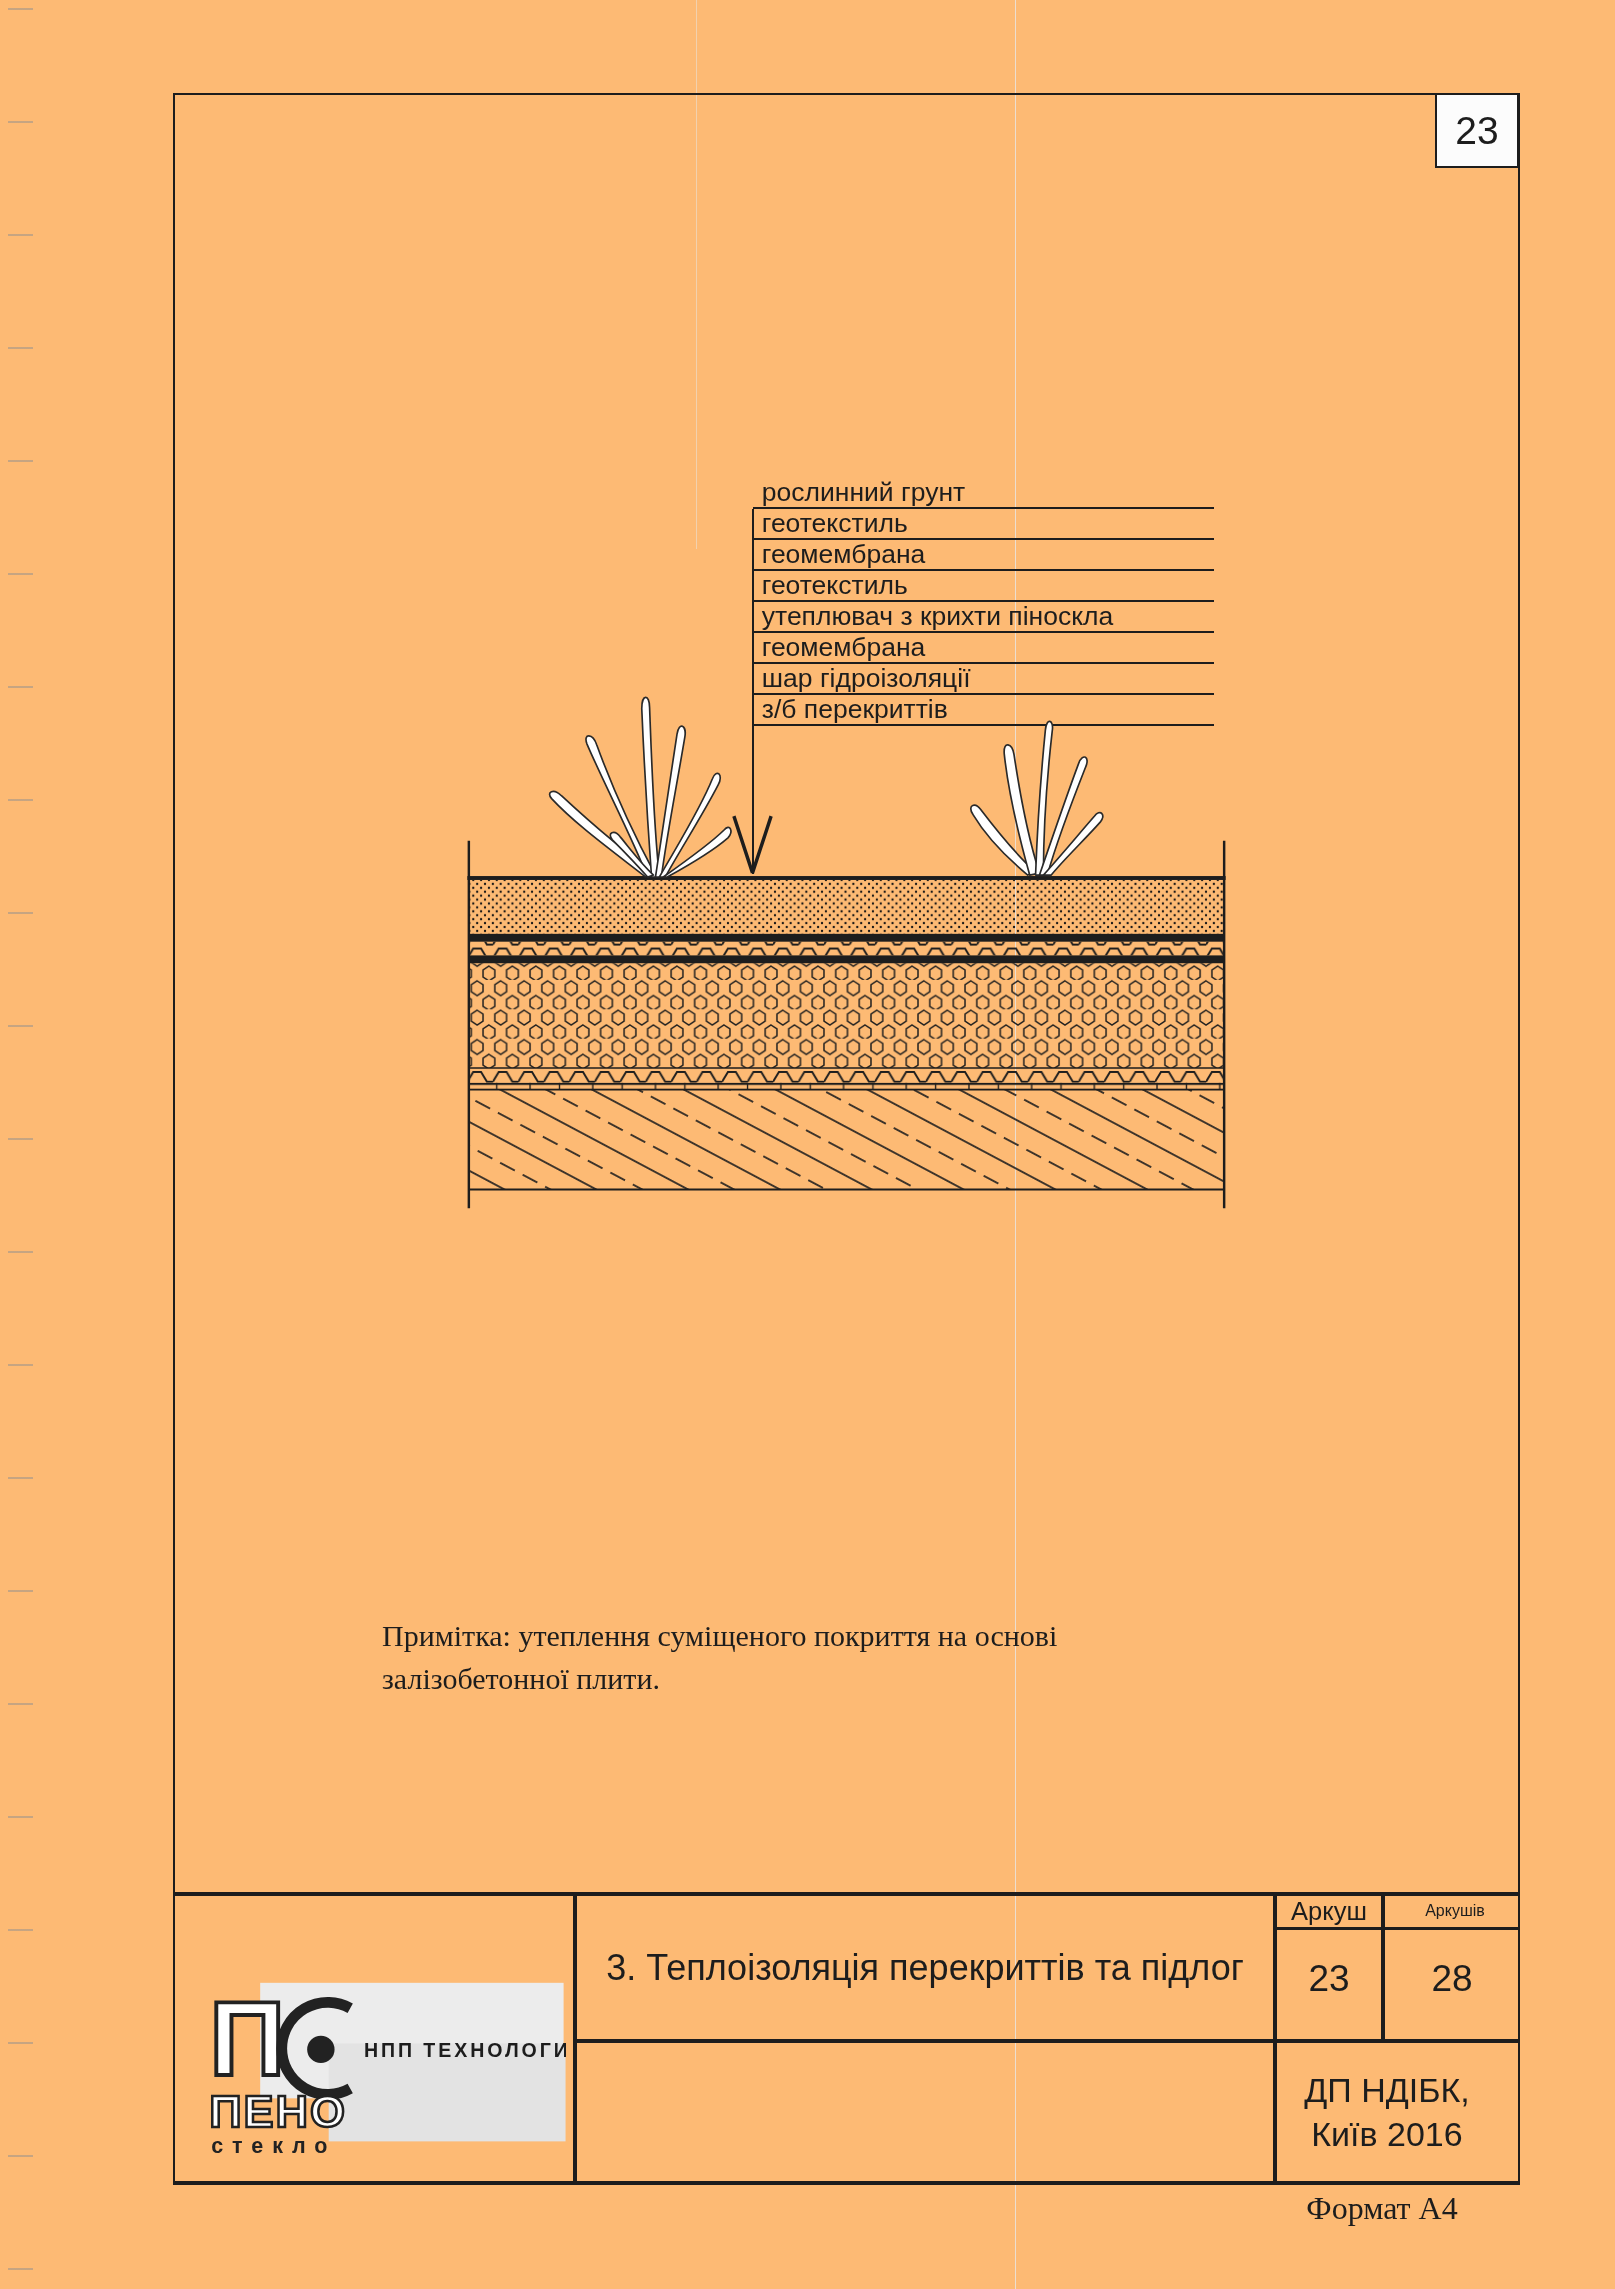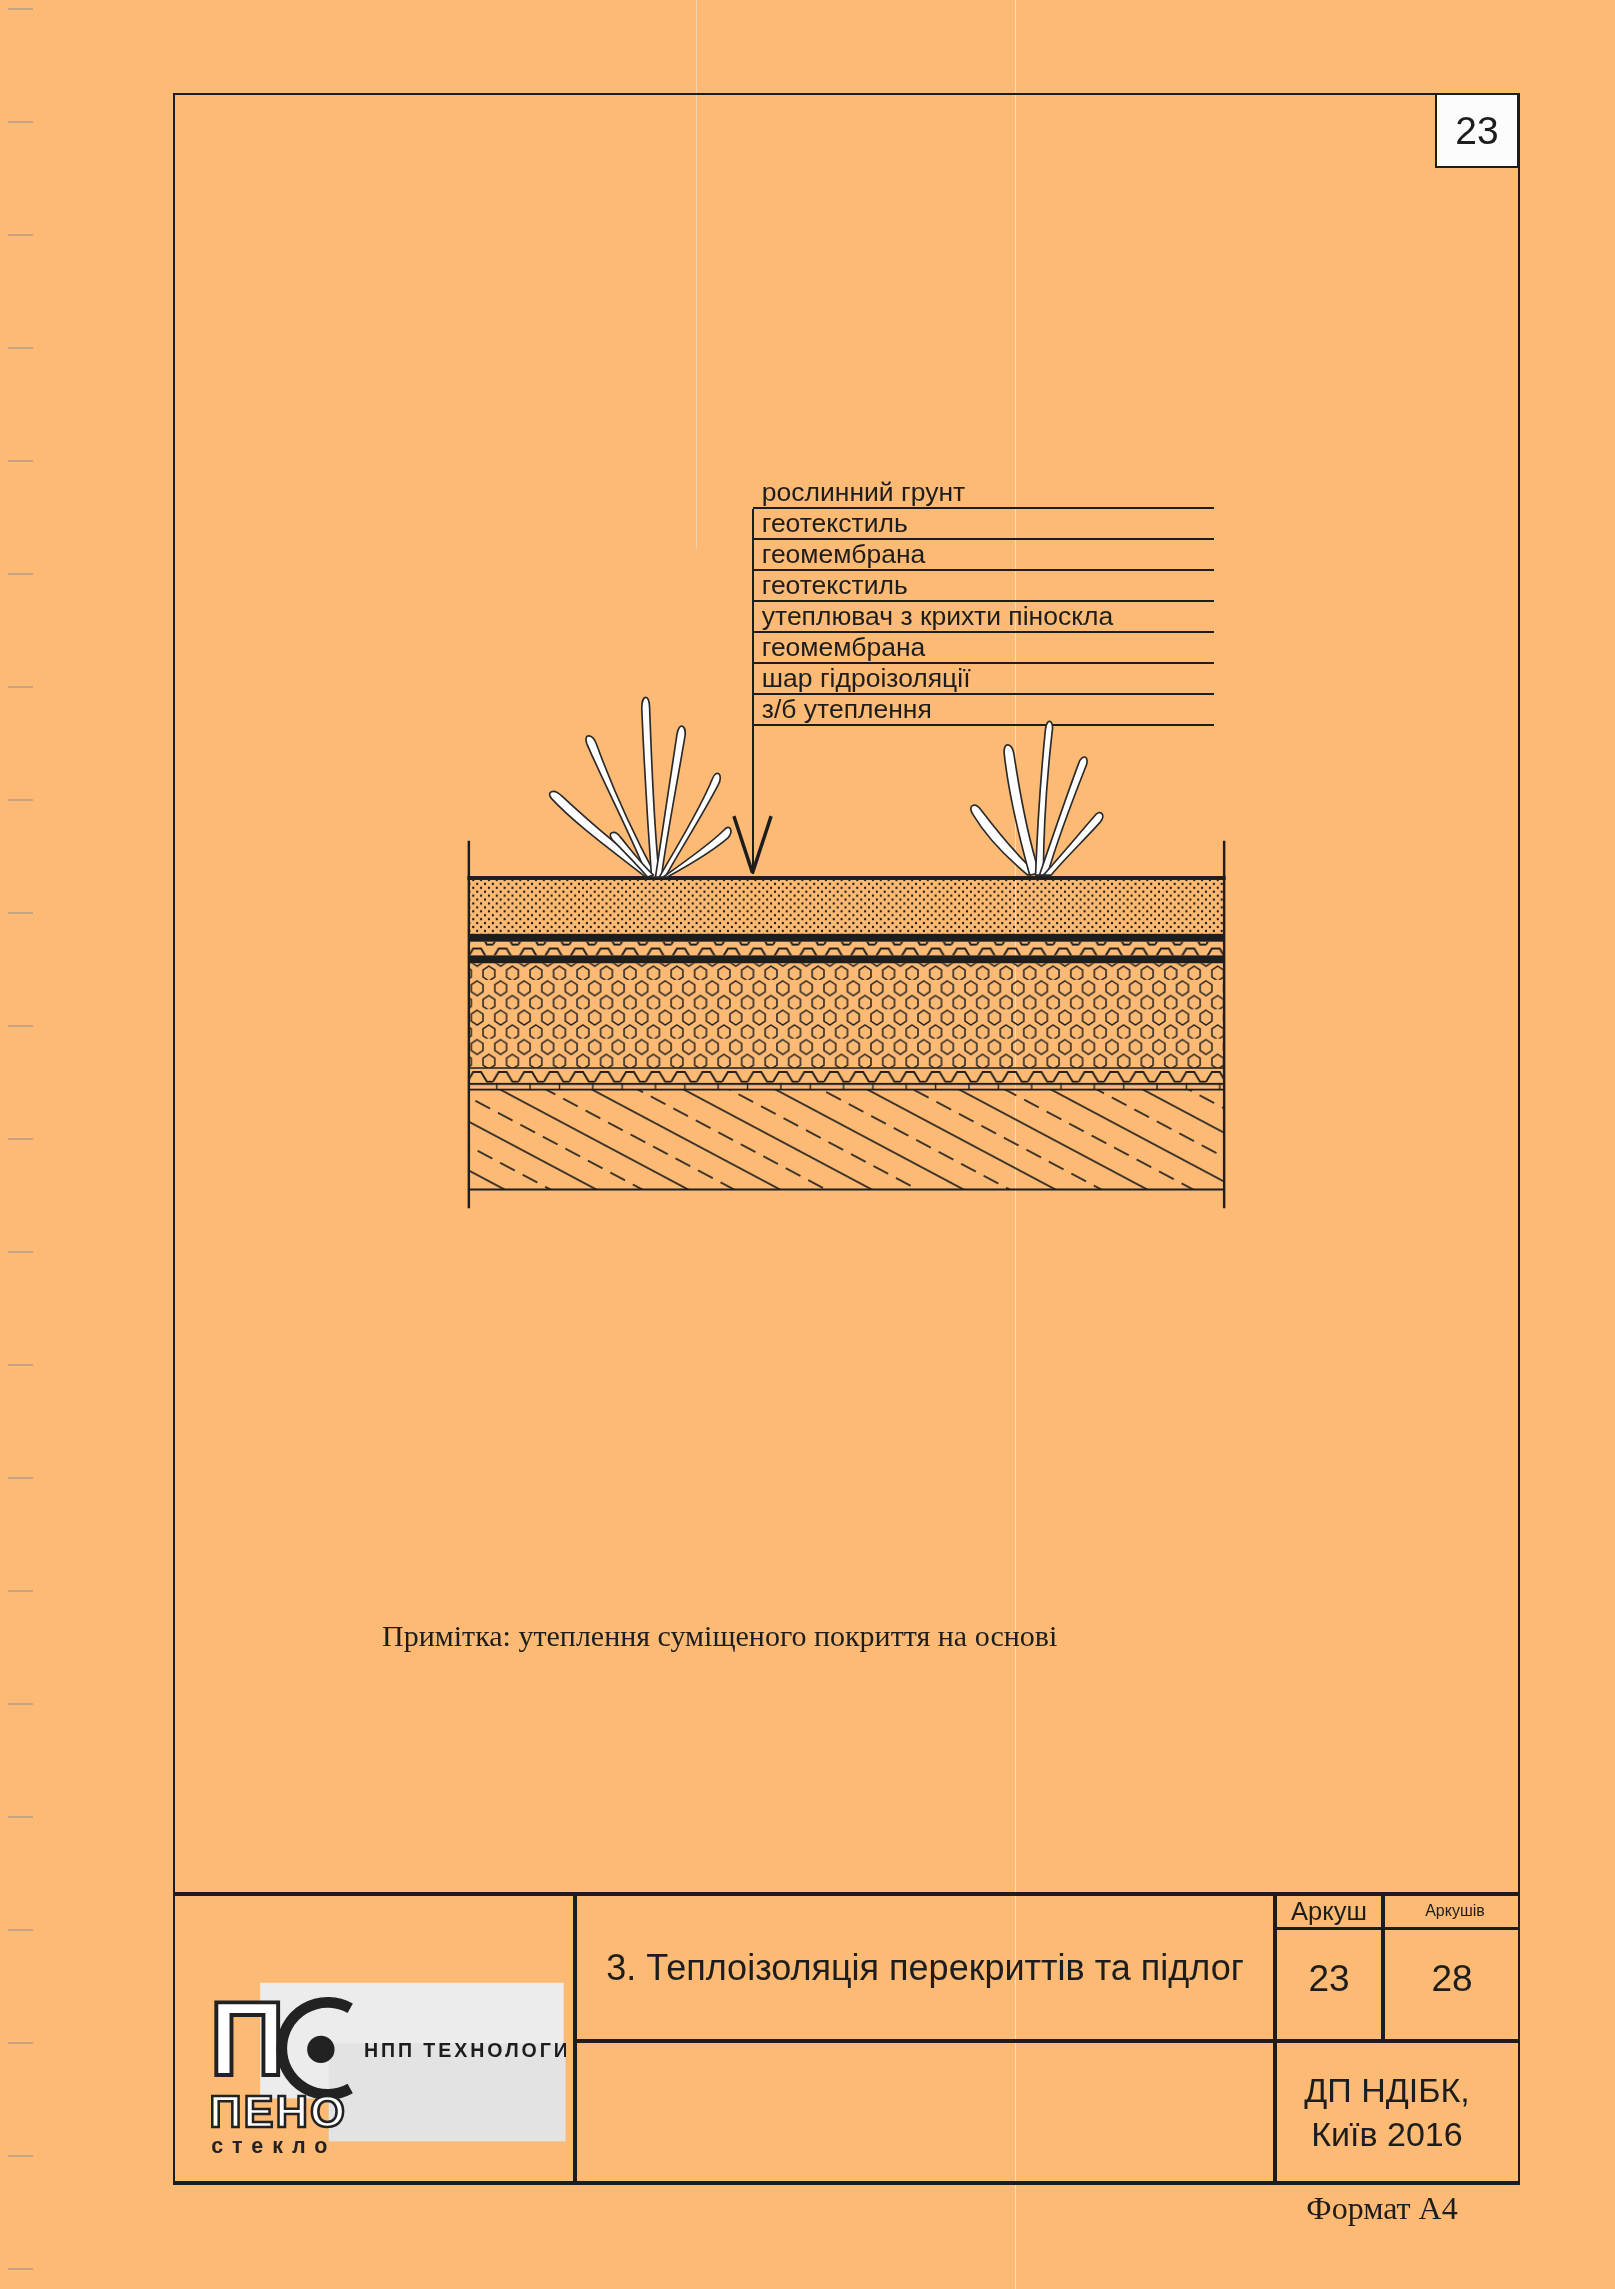--- a/index.html
+++ b/index.html
@@ -59,21 +59,21 @@
     <div class="layer-label">
         <span>утеплювач з крихти піноскла</span>
       </div>
     <div class="layer-label">
         <span>геомембрана</span>
       </div>
     <div class="layer-label">
         <span>шар гідроізоляції</span>
       </div>
     <div class="layer-label">
-        <span>з/б утеплення</span>
+        <span>з/б перекриттів</span>
       </div>
   </div>
 
   <div class="abs ink label-rail"></div>
   <svg class="abs" style="left:729px;top:812px;" width="47" height="65" viewBox="0 0 48 66">
     <path d="M5,4 L24,62 M43,4 L24,62" stroke="#1d1d1d" stroke-width="3.5" fill="none"></path>
   </svg>
 
   <svg class="abs" style="left:467px;top:686px;" width="759" height="529" viewBox="0 0 774 540">
     <defs>
@@ -136,20 +136,21 @@
       <path d="M572,193 C548,173 528,151 516,131 C510,122 518,118 524,126 C540,147 560,172 580,190 Z"></path>
       <path d="M574,193 C562,150 552,107 548,69 C547,56 556,58 558,70 C564,110 572,154 584,191 Z"></path>
       <path d="M580,193 C582,140 586,85 590,45 C591,32 599,34 597,46 C592,90 588,145 588,193 Z"></path>
       <path d="M584,193 C598,152 612,111 624,79 C628,68 636,72 631,83 C618,116 602,158 592,193 Z"></path>
       <path d="M588,193 C606,173 626,149 640,133 C646,125 652,131 646,139 C630,157 608,178 596,193 Z"></path>
     </g>
   </svg>
 
   <div class="abs note">
     <div>Примітка: утеплення суміщеного покриття на основі</div>
+    <div>залізобетонної плити.</div>
   </div>
 
   <div class="abs tb-line" style="left:173px;top:1892px;width:1347px;height:3.9px;"></div>
   <div class="abs tb-line" style="left:173px;top:2181px;width:1347px;height:3.9px;"></div>
 
   <div class="abs tb-line" style="left:573px;top:1892px;width:3.9px;height:293px;"></div>
   <div class="abs tb-line" style="left:1273px;top:1892px;width:3.9px;height:293px;"></div>
   <div class="abs tb-line" style="left:1381px;top:1892px;width:3.9px;height:151px;"></div>
 
   <div class="abs tb-line" style="left:1273px;top:1927px;width:246px;height:2.9px;"></div>

